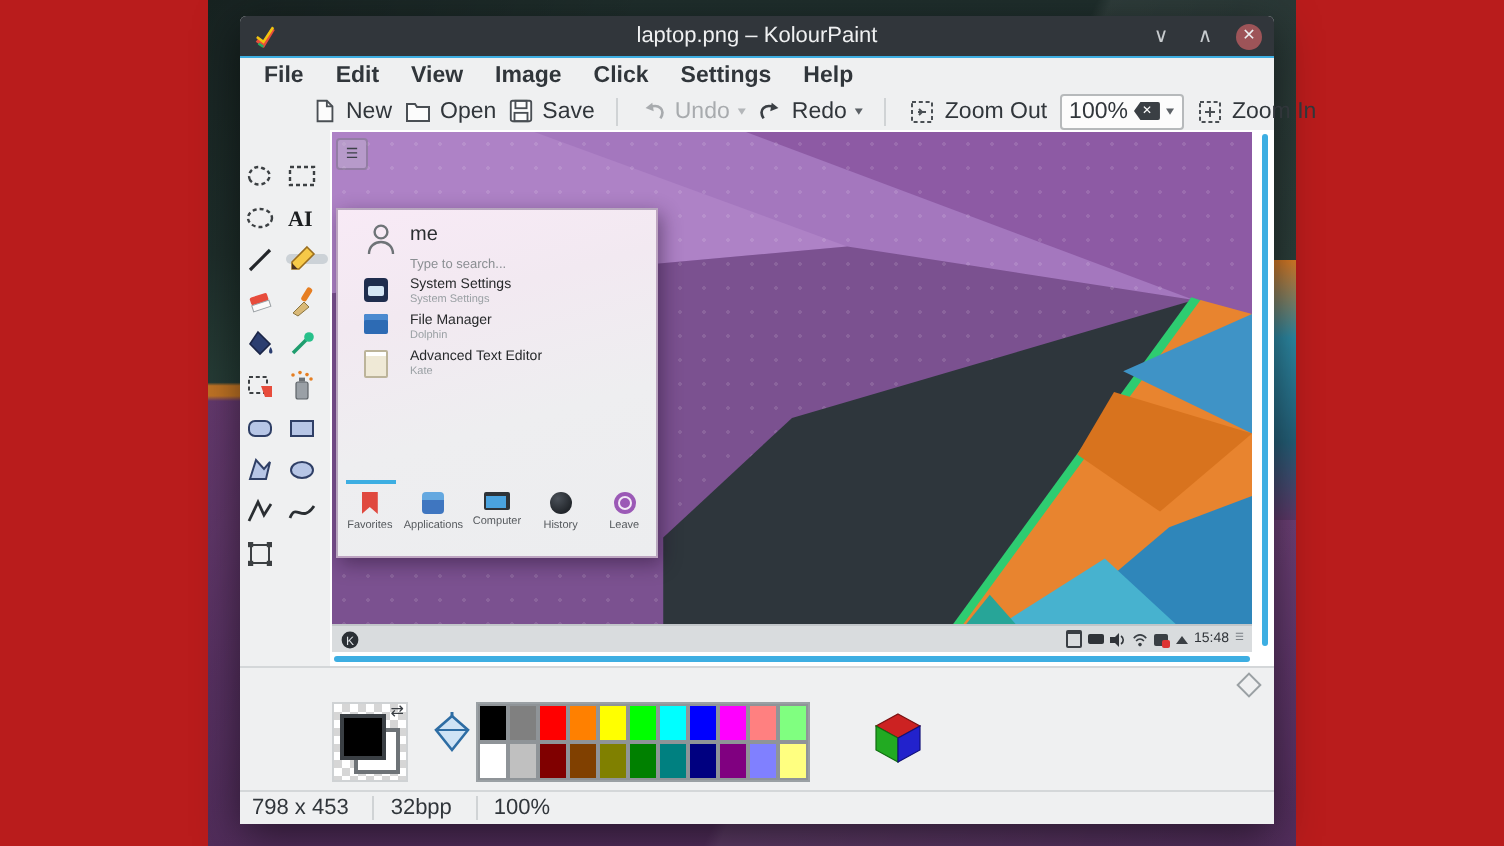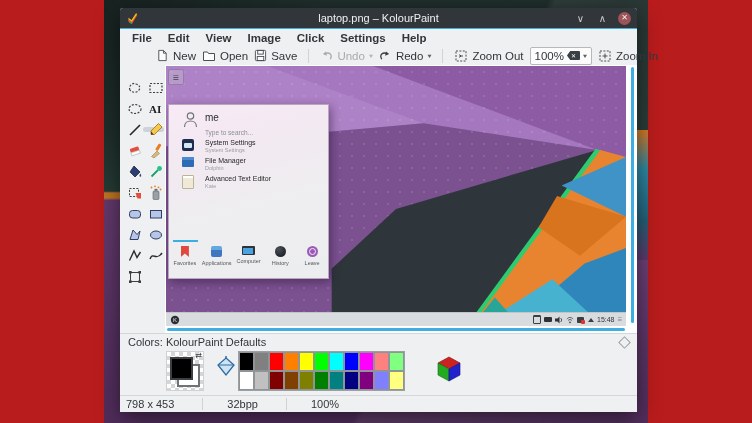--- a/index.html
+++ b/index.html
@@ -44,21 +44,21 @@
   .zoom-combo{display:flex;align-items:center;gap:3px;background:#fcfcfc;border:1px solid #b6b9bb;
     border-radius:2px;height:16px;padding:0 4px;}
   .backspace-ic{width:13px;height:9px;background:#3a3f44;border-radius:2px 1px 1px 2px;
     clip-path:polygon(25% 0,100% 0,100% 100%,25% 100%,0 50%);
     color:#fff;font-size:6px;display:flex;align-items:center;justify-content:center;line-height:1;}
 
   
   .main{left:0;top:57px;width:100%;height:268px;}
   .toolcol{left:0;top:0;width:45px;height:100%;background:#eff0f1;}
   .toolgrid{position:absolute;left:2px;top:4px;display:grid;grid-template-columns:21px 21px;grid-auto-rows:21px;gap:0px;}
-  .tool{display:flex;align-items:center;justify-content:flex-end;border-radius:3px;margin-top:16px;}
+  .tool{display:flex;align-items:center;justify-content:flex-start;border-radius:3px;margin-top:16px;}
   .tool.selected{background:#ccd2d7;}
 
   .viewport{left:45px;top:0;width:472px;height:100%;background:#fff;}
   .scroll-v{right:3px;top:2px;width:3px;height:256px;background:#3daee2;border-radius:2px;}
   .scroll-h{left:2px;bottom:2px;height:3px;width:458px;background:#3daee2;border-radius:2px;}
 
   
   .img{left:1px;top:1px;width:460px;height:260px;background:#8d5aa4;overflow:hidden;}
   .img .lp1{left:0;top:0;width:100%;height:100%;background:#a477be;
     clip-path:polygon(0% 0%,45% 0%,93.7% 32.3%,40% 33%,0% 15%);}
@@ -133,21 +133,21 @@
   .sw-fore{position:absolute;left:3px;top:5px;width:19px;height:19px;background:#000;border:2px solid #3a3f44;}
   .sw-swap{position:absolute;right:1px;top:0px;font-size:8px;color:#3a3f44;line-height:1;}
   .palette{left:118px;top:17px;display:grid;grid-template-columns:repeat(11,15px);grid-auto-rows:19px;
     border:1px solid #9aa0a4;}
   .pcell{border:0.5px solid #8f9498;box-sizing:border-box;}
 
   
   .statusbar{left:0;top:387px;width:100%;height:17px;background:#eff0f1;border-top:1px solid #d4d7d9;
     display:flex;align-items:center;font-size:11px;color:#31363b;box-sizing:border-box;padding:0 6px;}
   .statusbar .msg{flex:1;}
-  .st-sep{border-left:1px solid #d0d3d5;padding-left:24px;margin-left:28px;}
+  .st-sep{border-left:1px solid #d0d3d5;padding-left:8px;margin-left:12px;}
 </style>
 </head>
 <body>
 
 <div class="stage">
 
   <div class="abs wallpaper">
     <div class="abs facet1"></div>
     <div class="abs facet2"></div>
   </div>
@@ -463,21 +463,20 @@
             </div>
           </div>
         </div>
 
         <div class="abs scroll-v"></div>
         <div class="abs scroll-h"></div>
       </div>
     </div>
 
     <div class="abs colorsdock">
-      <div class="abs dock-header">Colors: KolourPaint Defaults</div>
       <div class="abs dock-collapse"></div>
       <div class="abs dual-swatch">
         <div class="sw-back"></div>
         <div class="sw-fore"></div>
         <div class="sw-swap">⇄</div>
       </div>
       <svg class="abs" style="left:96px;top:21px;" width="20" height="22" viewBox="0 0 20 22">
           <line x1="10" y1="1" x2="10" y2="5" stroke="#2e6da4" stroke-width="1.5"></line>
           <polygon points="10,3 18,10 10,20 2,10" fill="#cfe3f5" stroke="#2e6da4" stroke-width="1.3"></polygon>
           <line x1="2" y1="10" x2="18" y2="10" stroke="#2e6da4" stroke-width="1"></line>

